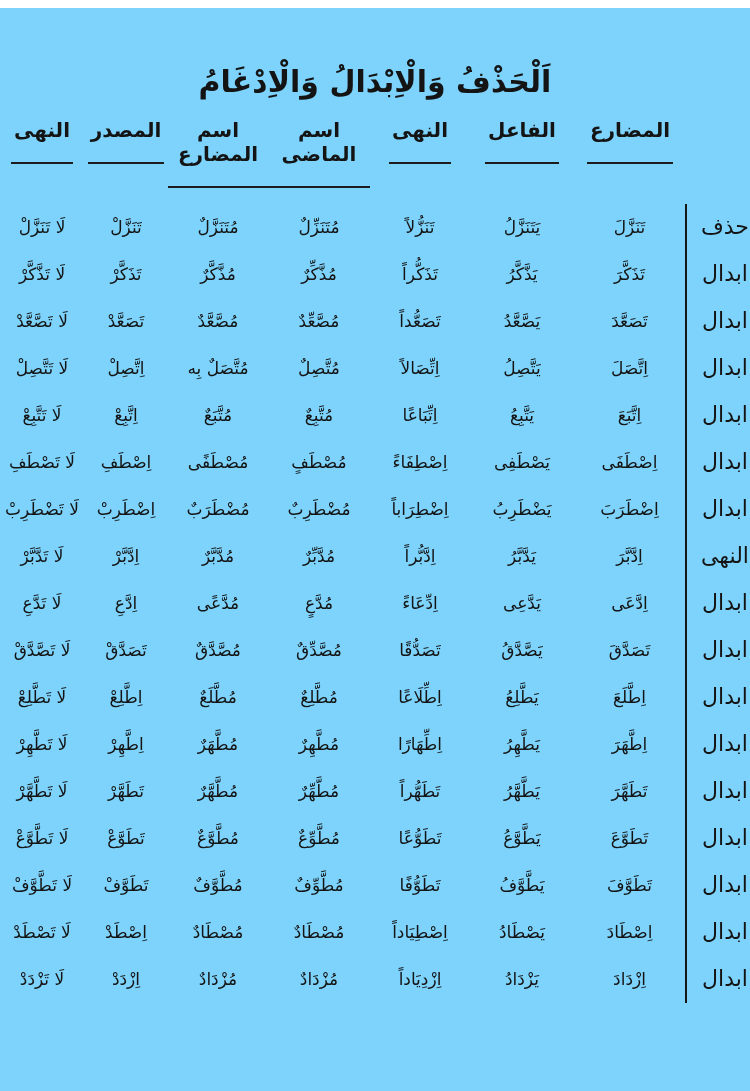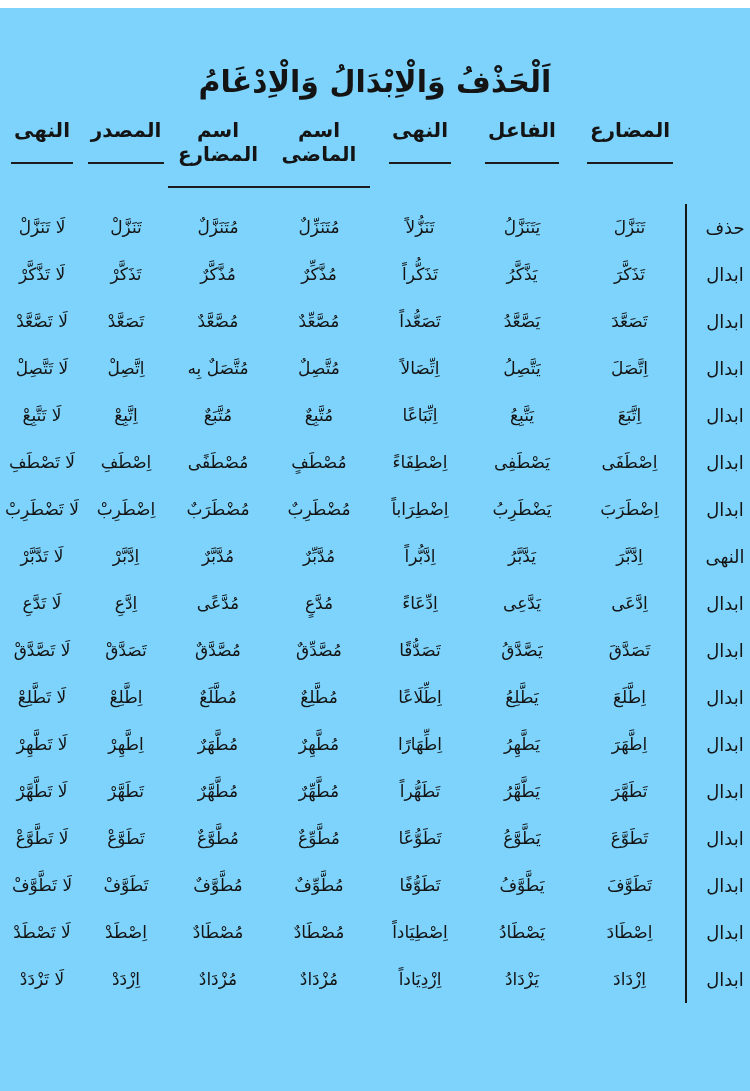--- a/index.html
+++ b/index.html
@@ -56,21 +56,21 @@
     text-align: center;
     vertical-align: middle;
     height: 45px;
     font-size: 17px;
     line-height: 1.1;
     overflow: visible;
     white-space: nowrap;
   }
   tbody td.label-cell {
     border-left: 2px solid #161616; 
-    font-size: 18px;
+    font-size: 22px;
     padding-left: 14px;
   }
   tbody td.verb-cell { padding: 0 1px; }
 </style>
 </head>
 <body>
 
 <div class="page">
 
   <h1 class="title">اَلْحَذْفُ وَالْاِبْدَالُ وَالْاِدْغَامُ</h1>

